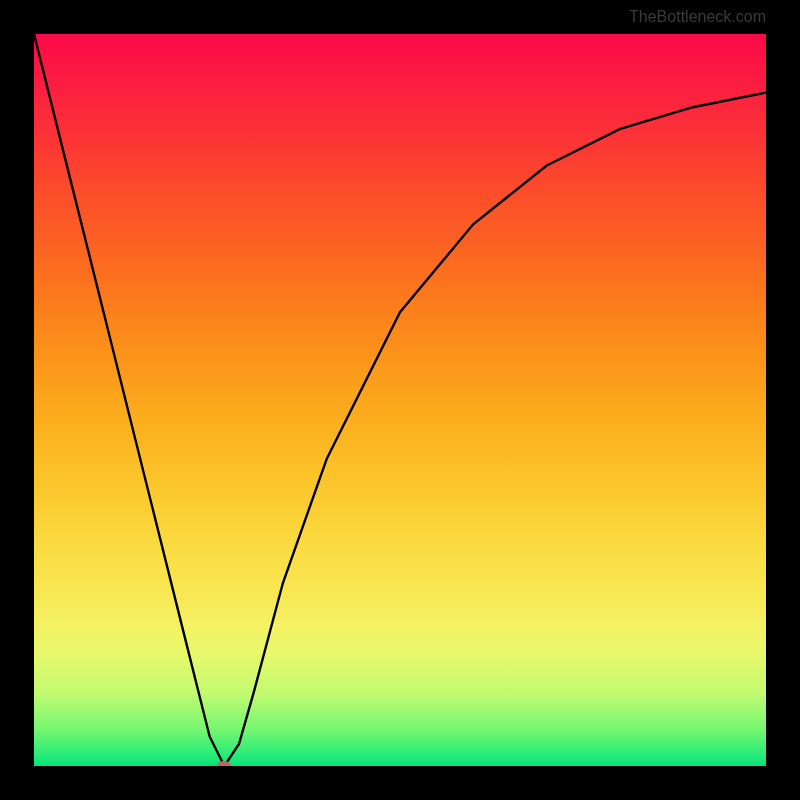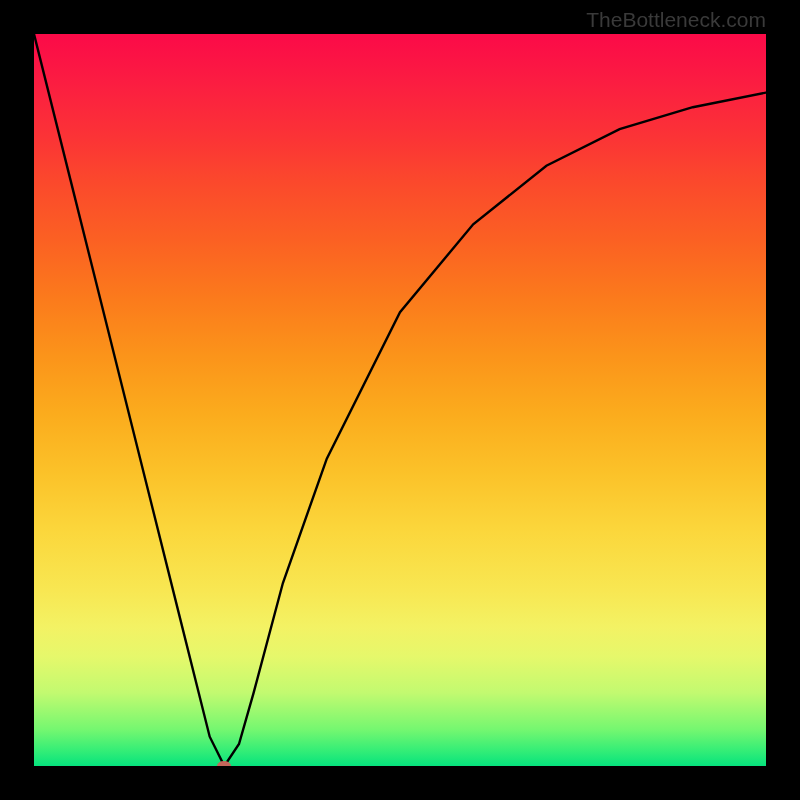--- a/index.html
+++ b/index.html
@@ -66,21 +66,21 @@
     width: 14px;
     height: 10px;
     border-radius: 50%;
     background: #c4665b;
     transform: translate(-50%, -50%);
   }
   .attribution {
     position: absolute;
     top: 8px;
     right: 34px;
-    font-size: 21px;
+    font-size: 16px;
     font-weight: 400;
     color: #3a3a3a;
     letter-spacing: 0px;
   }
 </style>
 </head>
 <body>
 
 <div class="frame">
 

